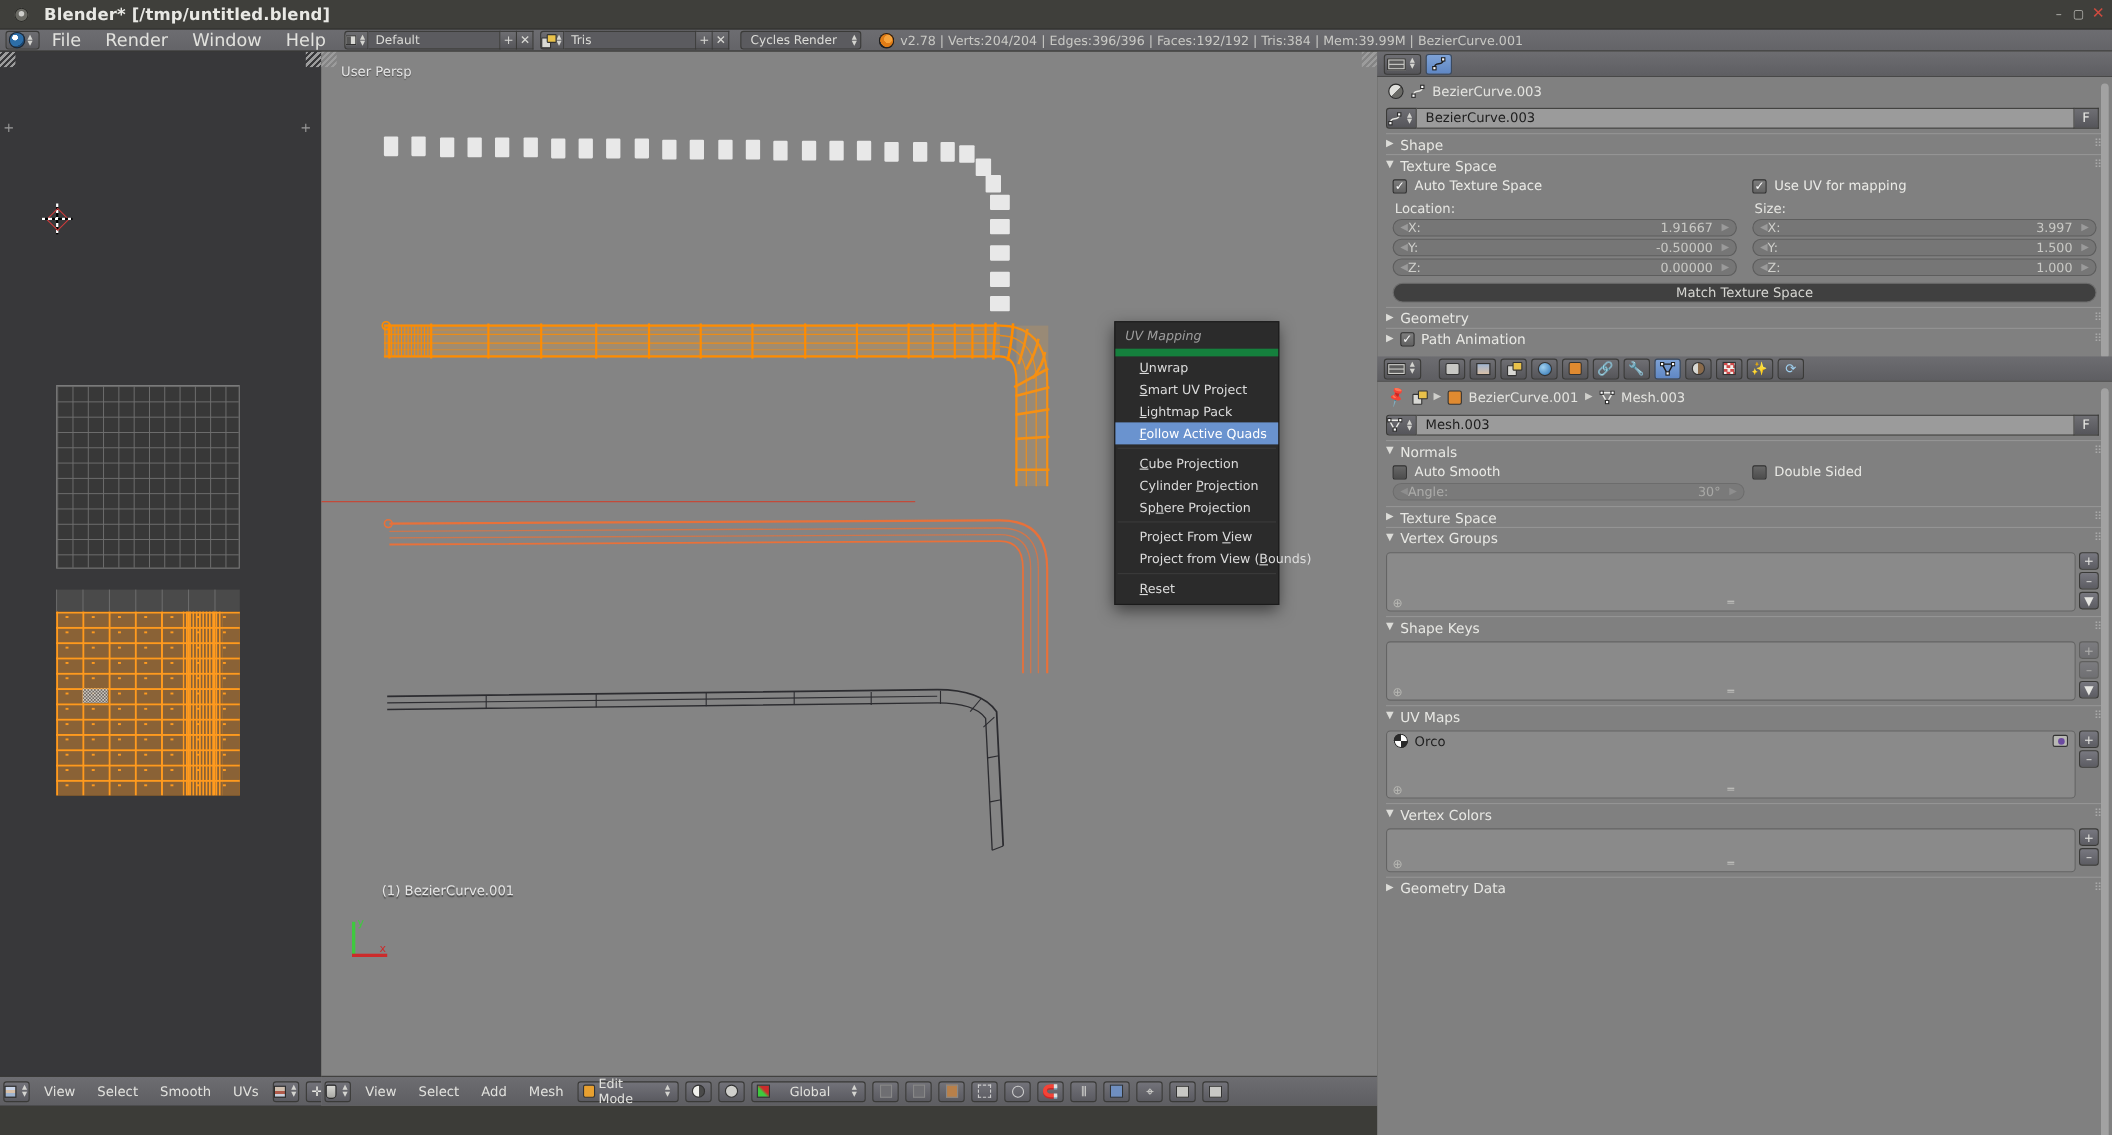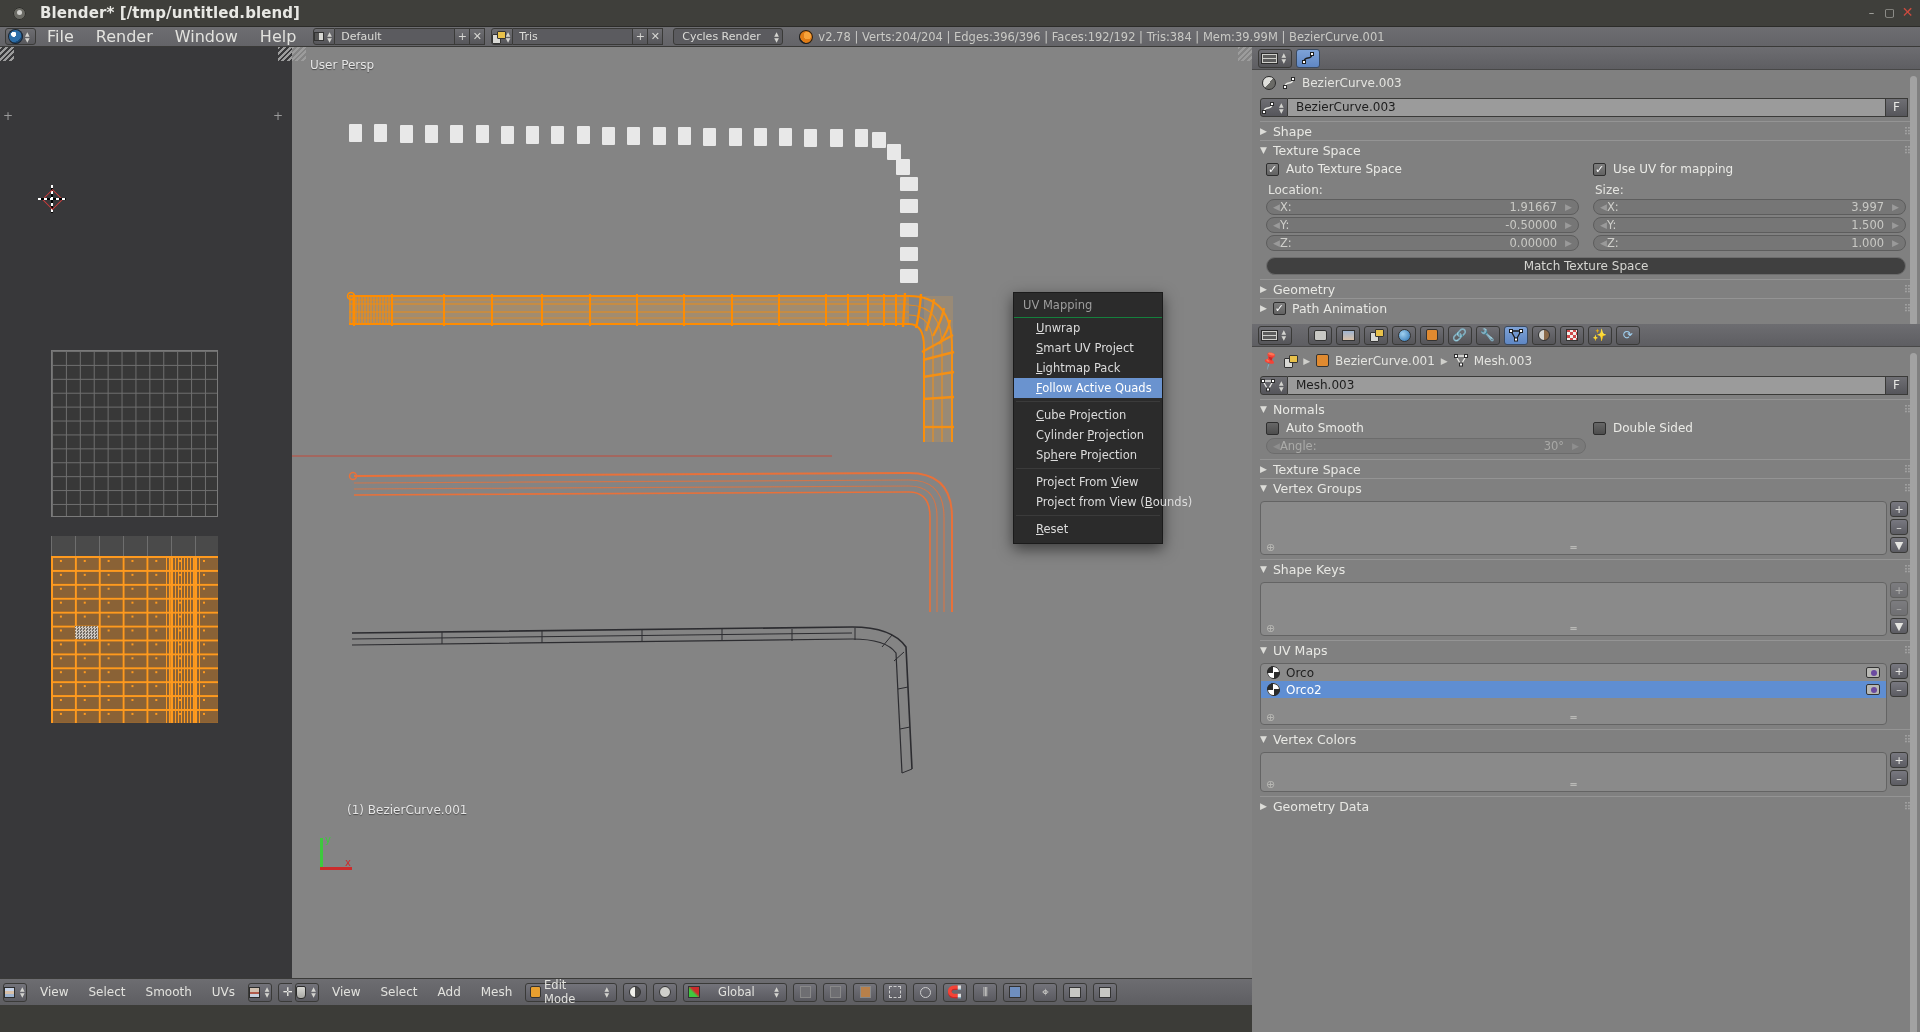--- a/index.html
+++ b/index.html
@@ -240,21 +240,22 @@
 
   
   .ctx-menu{
     position:absolute; left:1013px; top:292px; width:150px;
     background:#2b2b2b; border:1px solid #1b1b1b;
     box-shadow: 0 5px 14px rgba(0,0,0,.55);
     padding-bottom:4px; z-index:50;
   }
   .ctx-title{
     color:#9e9e9e; font-size:11.5px; padding:5px 9px 5px 9px;
-    border-bottom:1px solid #15803d;
+    border-bottom:7px solid #15803d;
+    font-style:italic;
   }
   .ctx-item{
     color:#dcdcdc; font-size:11.5px; padding:3px 9px 3px 22px; line-height:14px;
     cursor:default; white-space:nowrap;
   }
   .ctx-item.selected{ background:#6a93cf; color:#fff; }
   .ctx-sep{ height:1px; background:#3b3b3b; margin:3px 2px; }
   .ul{ text-decoration: underline; }
 
   
@@ -1054,25 +1055,20 @@
         <span class="grip">⠿</span>
       </div>
       <div class="list-box" style="height:62px;">
         <div class="list-main">
           <div id="uvmaps-rows">
               <div class="list-row">
                 <span class="uv-icon-ball"></span>
                 <span>Orco</span>
                 <span class="cam-icon" style="margin-left: auto; margin-right: 6px;"></span>
               </div>
-              <div class="list-row sel">
-                <span class="uv-icon-ball"></span>
-                <span>Orco2</span>
-                <span class="cam-icon" style="margin-left: auto; margin-right: 6px;"></span>
-              </div>
             </div>
           <div class="list-foot">
             <span class="plus">⊕</span>
             <span>═</span>
           </div>
         </div>
         <div class="list-side">
           <div class="side-btn">+</div>
           <div class="side-btn">–</div>
         </div>

